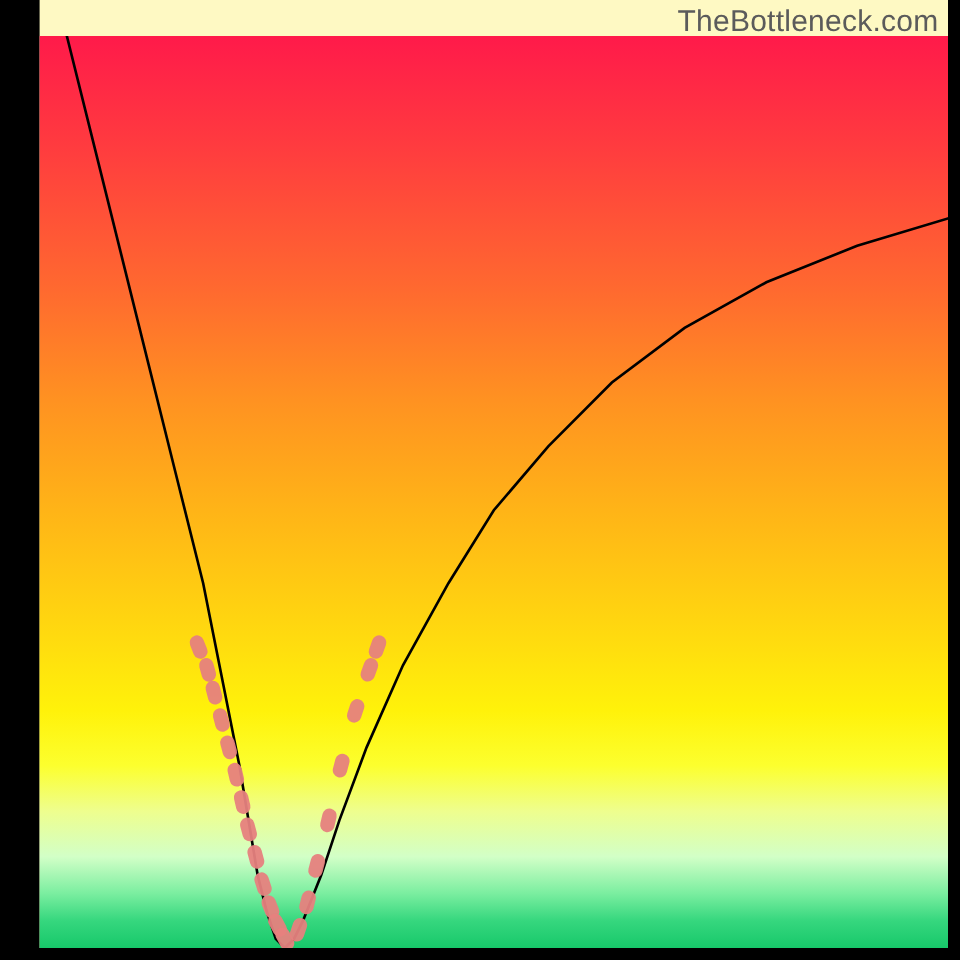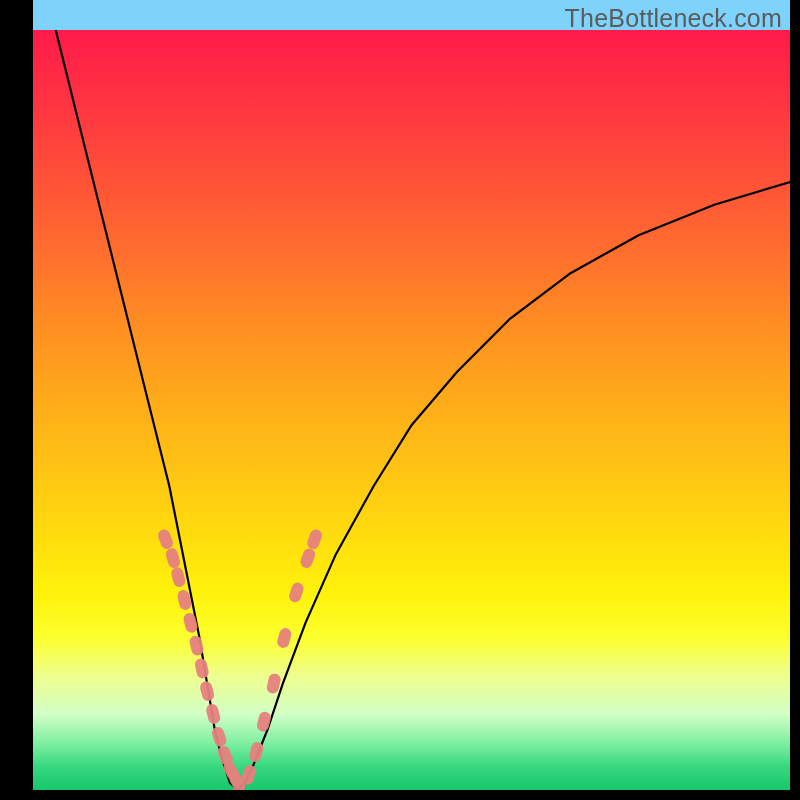--- a/index.html
+++ b/index.html
@@ -10,21 +10,21 @@
     overflow: hidden;
     background: #000000;
     font-family: Arial, Helvetica, sans-serif;
   }
   .frame {
     position: absolute;
     left: 33px;
     top: 0px;
     width: 757px;
     height: 790px;
-    background: #7dd3fc;
+    background: #fef9c3;
   }
   .plot-area {
     position: absolute;
     left: 0;
     top: 30px;
     width: 757px;
     height: 760px;
     
     background: linear-gradient(to bottom,
       #ff1a4a 0%,

